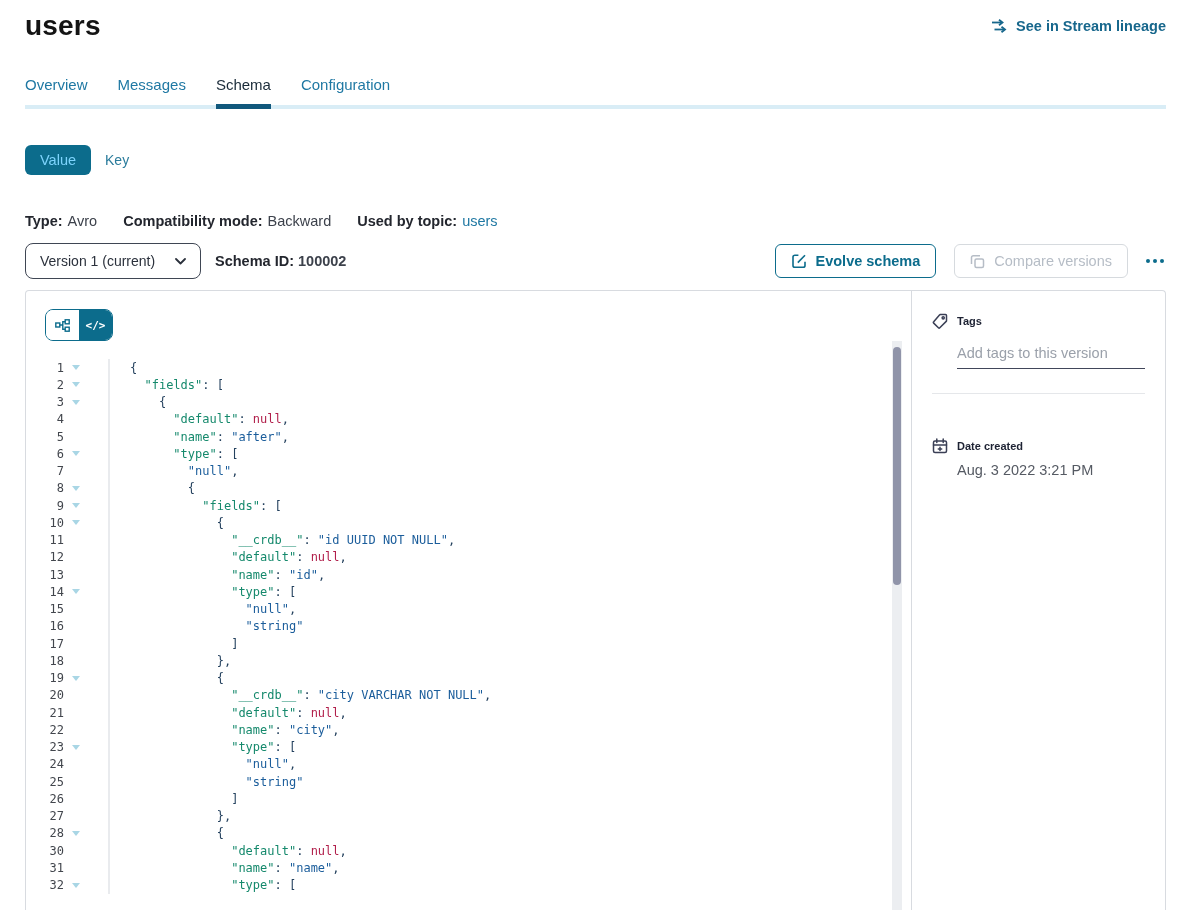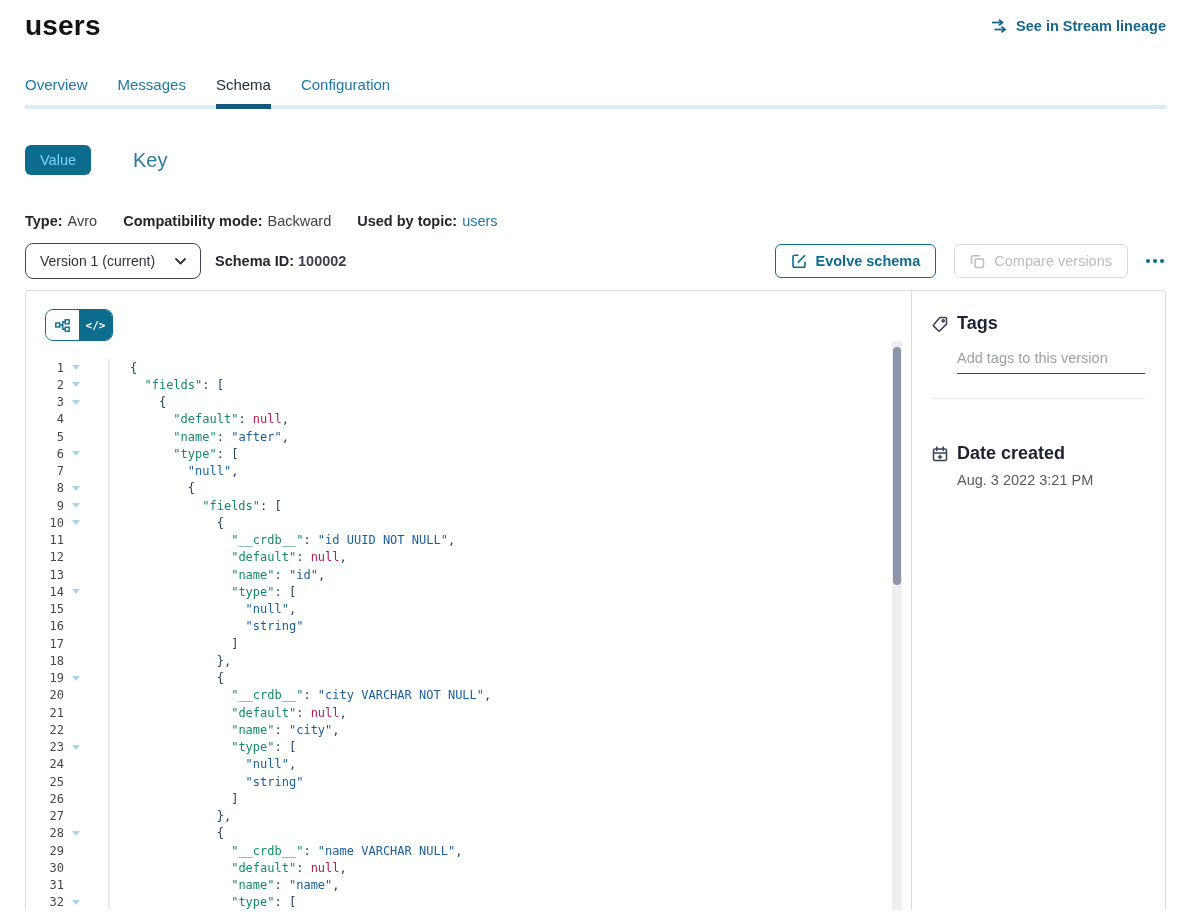--- a/index.html
+++ b/index.html
@@ -19,21 +19,21 @@
   .tab { font-size:15px; color:#1f78a3; padding-bottom:16px; position:relative; cursor:pointer; }
   .tab.active { color:#1a2b39; font-weight:500; }
   .tab.active::after { content:""; position:absolute; left:0; right:0; bottom:0; height:5px;
     background:#11587c; z-index:1; }
   .tab-track { position:absolute; left:0; right:0; bottom:0; height:4px; background:#d9edf6; }
 
   
   .seg { margin-top:36px; display:flex; align-items:center; }
   .seg-value { background:#0c6c8c; color:#7dd3fc; font-size:14.5px; padding:7px 15px;
     border:none; border-radius:6px; cursor:pointer; font-family:inherit; }
-  .seg-key { color:#2b7c9c; font-size:20px; margin-left:42px; background:none; border:none;
+  .seg-key { color:#2b7c9c; font-size:14px; margin-left:14px; background:none; border:none;
     cursor:pointer; font-family:inherit; }
 
   
   .meta { margin-top:38px; display:flex; gap:26px; font-size:14.5px; }
   .meta b { color:#23262e; font-weight:700; }
   .meta .val { color:#3c414b; margin-left:5px; }
   .meta .link { color:#1f78a3; margin-left:5px; cursor:pointer; }
 
   
   .controls { margin-top:14px; display:flex; align-items:center; }
@@ -78,21 +78,21 @@
   .tn { color:#b11f4b; }
 
   
   .sb-track { position:absolute; top:50px; bottom:0; right:9px; width:10px; background:#eceef1; }
   .sb-thumb { position:absolute; top:6px; left:1px; width:8px; height:238px;
     background:#9094a9; border-radius:5px; cursor:grab; }
 
   
   .side { flex:1; padding:22px 20px 0 20px; }
   .sec-h { display:flex; align-items:center; gap:9px; color:#3a3f55; }
-  .sec-h .t { font-size:18px; font-weight:700; color:#1d2233; }
+  .sec-h .t { font-size:11px; font-weight:700; color:#1d2233; }
   .tag-input { display:block; margin:12px 0 0 25px; width:188px; border:none;
     border-bottom:1px solid #41465a; font-size:14.5px; padding:4px 0 7px 0;
     color:#3c414b; outline:none; font-family:inherit; }
   .tag-input::placeholder { color:#9aa0aa; }
   .side-div { border:none; border-top:1px solid #e5e7ea; margin:24px 0 0 0; }
   .sec { margin-top:44px; }
   .sec + .sec { margin-top:26px; }
   .sec .v { margin:8px 0 0 25px; font-size:14.5px; color:#555a63; }
   svg { display:block; }
 </style>
@@ -389,27 +389,20 @@
             </div>
             <div class="cl">
               <div class="gut">
                 <span class="lnum">28</span>
                 <span class="caret"></span>
               </div>
               <div class="ccode">            <span class="tp">{</span></div>
             </div>
             <div class="cl">
               <div class="gut">
-                <span class="lnum">29</span>
-                <span class="caret hid"></span>
-              </div>
-              <div class="ccode">              <span class="tk">"__crdb__"</span><span class="tp">: </span><span class="ts">"name VARCHAR NULL"</span><span class="tp">,</span></div>
-            </div>
-            <div class="cl">
-              <div class="gut">
                 <span class="lnum">30</span>
                 <span class="caret hid"></span>
               </div>
               <div class="ccode">              <span class="tk">"default"</span><span class="tp">: </span><span class="tn">null</span><span class="tp">,</span></div>
             </div>
             <div class="cl">
               <div class="gut">
                 <span class="lnum">31</span>
                 <span class="caret hid"></span>
               </div>

